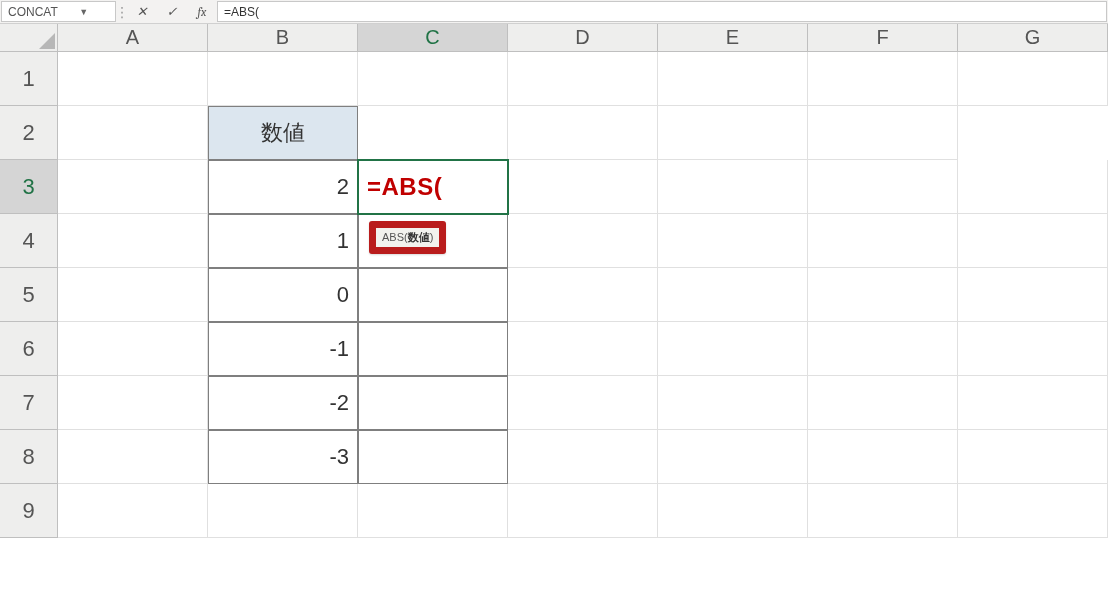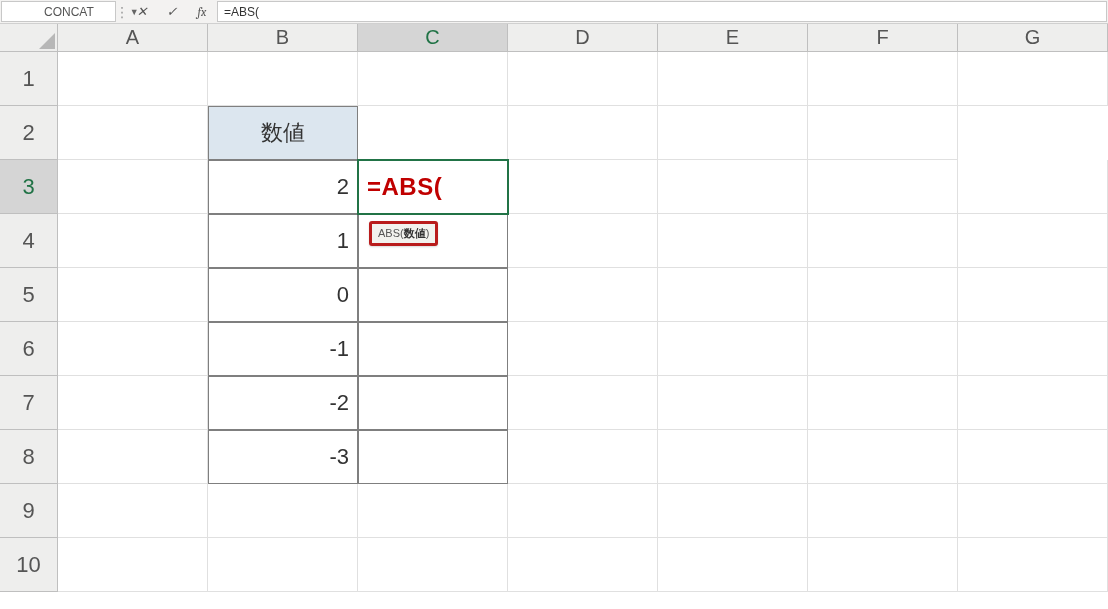--- a/index.html
+++ b/index.html
@@ -22,21 +22,21 @@
   }
   .name-box {
     width: 115px;
     background: #ffffff;
     border: 1px solid #c8c8c8;
     display: flex;
     align-items: center;
     padding: 0 6px;
     margin: 1px;
   }
-  .name-box span { flex: 1; margin-left: 36px; }
+  .name-box span { flex: 1; }
   .name-box .dd { width: 10px; text-align: center; color: #666; cursor: pointer; font-size:9px;}
   .fb-sep {
     width: 10px;
     display: flex;
     align-items: center;
     justify-content: center;
     color: #999;
     font-size: 14px;
   }
   .fb-btn {
@@ -175,21 +175,21 @@
     font-size: 24px;
     letter-spacing: 0.5px;
     font-family: "Meiryo", Arial, sans-serif;
   }
   
   .tooltip {
     position: absolute;
     top: 60px;
     left: 10px;
     background: #f2f2ee;
-    border: 3px solid #b91c1c;
+    border: 7px solid #b91c1c;
     border-radius: 3px;
     font-size: 11px;
     color: #555;
     padding: 2px 6px;
     z-index: 10;
     white-space: nowrap;
     box-shadow: 0 1px 2px rgba(0,0,0,0.15);
   }
   .tooltip b { font-weight: bold; color:#333; }
 </style>
@@ -327,24 +327,14 @@
       <div class="row-header">9</div>
       <div class="cell"></div>
       <div class="cell"></div>
       <div class="cell"></div>
       <div class="cell"></div>
       <div class="cell"></div>
       <div class="cell"></div>
       <div class="cell"></div>
     </div>
 
-    <div class="row">
-      <div class="row-header">10</div>
-      <div class="cell"></div>
-      <div class="cell"></div>
-      <div class="cell"></div>
-      <div class="cell"></div>
-      <div class="cell"></div>
-      <div class="cell"></div>
-      <div class="cell"></div>
-    </div>
   </div>
 </div>
 
 </body></html>

